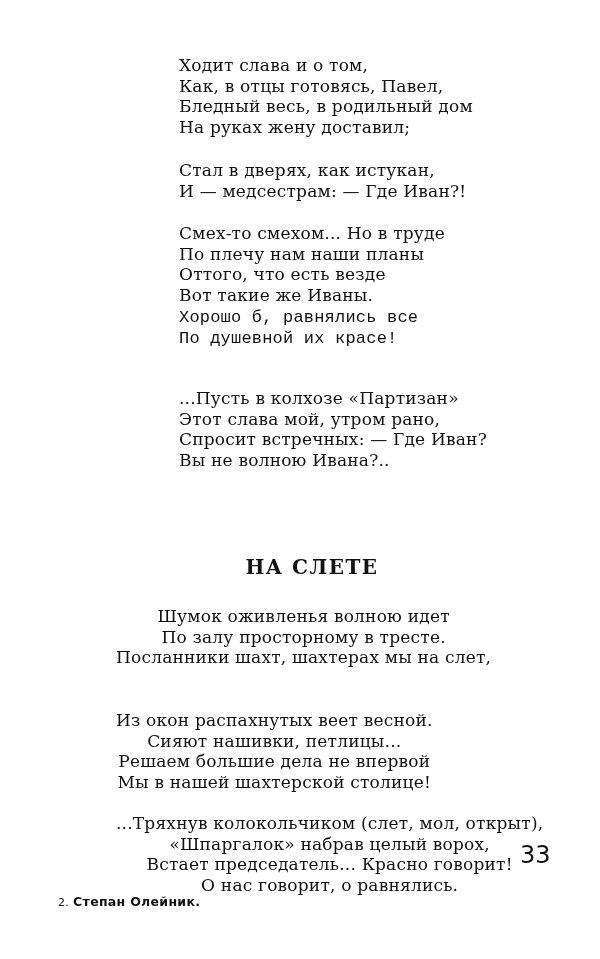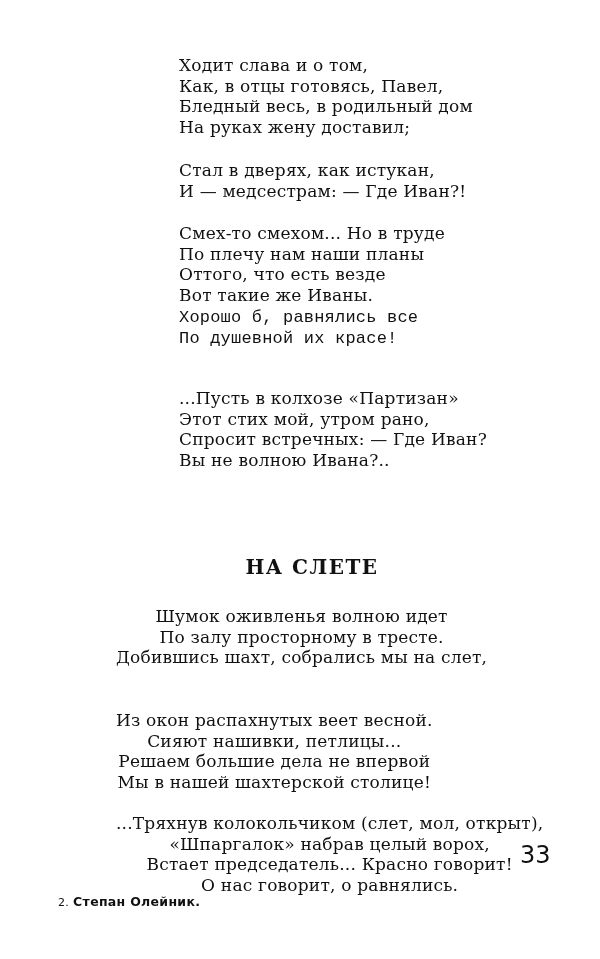--- a/index.html
+++ b/index.html
@@ -91,31 +91,31 @@
     <span class="line">Вот такие же Иваны.</span>
   </div>
 
   <div class="stanza poem1" style="top:300px;font-family:Liberation Mono, monospace;">
     <span class="line">Хорошо б, равнялись все</span>
     <span class="line">По душевной их красе!</span>
   </div>
 
   <div class="stanza poem1" style="top:380px;">
     <span class="line">...Пусть в колхозе «Партизан»</span>
-    <span class="line">Этот стих мой, утром рано,</span>
+    <span class="line">Этот слава мой, утром рано,</span>
     <span class="line">Спросит встречных: — Где Иван?</span>
     <span class="line">Вы не волною Ивана?..</span>
   </div>
 
   <h2 class="title">НА СЛЕТЕ</h2>
 
   <div class="stanza poem2" style="top:598px;">
     <span class="line">Шумок оживленья волною идет</span>
     <span class="line">По залу просторному в тресте.</span>
-    <span class="line">Добившись шахт, собрались мы на слет,</span>
+    <span class="line">Посланники шахт, шахтерах мы на слет,</span>
   </div>
 
   <div class="stanza poem2" style="top:702px;">
     <span class="line">Из окон распахнутых веет весной.</span>
     <span class="line">Сияют нашивки, петлицы...</span>
     <span class="line">Решаем большие дела не впервой</span>
     <span class="line">Мы в нашей шахтерской столице!</span>
   </div>
 
   <div class="stanza poem2" style="top:805px;">

